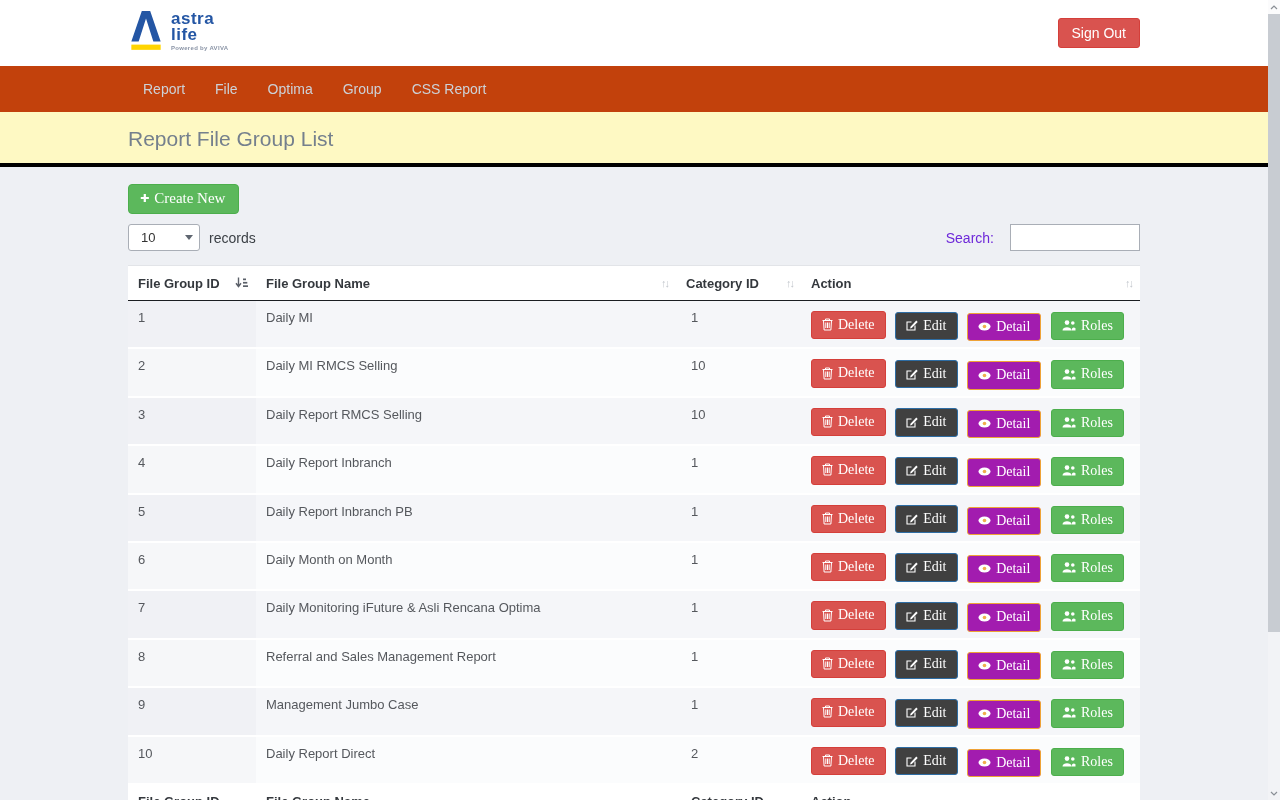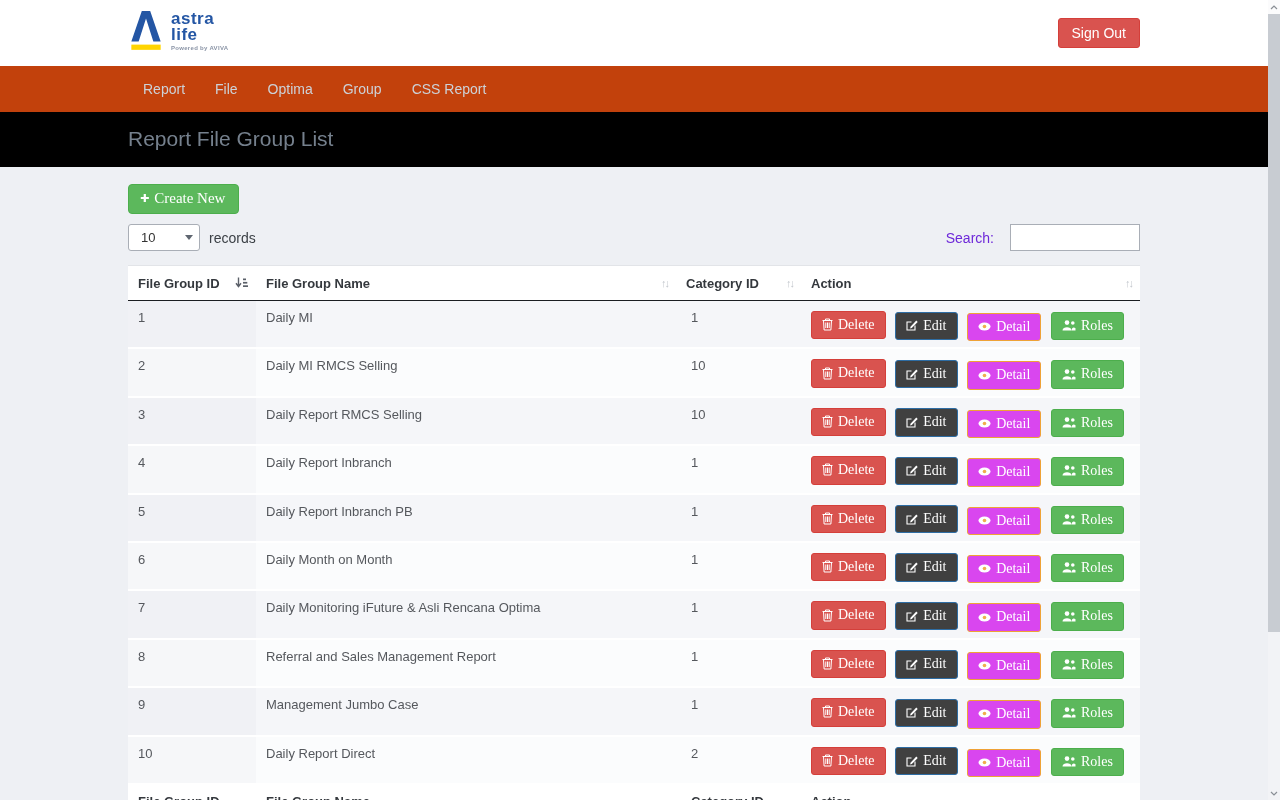--- a/index.html
+++ b/index.html
@@ -16,21 +16,21 @@
   .brand-line { color:#2456a4; font-weight:bold; font-size:17px; line-height:16px; letter-spacing:.5px; }
   .brand-powered { font-size:6px; color:#8a94a6; margin-top:2px; font-weight:bold; letter-spacing:.3px; }
   .btn-signout { background:#d9534f; border:1px solid #d43f3a; color:#fff; font-size:14px; padding:6px 13px; border-radius:3px; cursor:pointer; font-family:Liberation Sans, sans-serif; }
 
   
   .navbar { height:46px; background:#c2410c; }
   .nav-inner { display:flex; height:100%; }
   .nav-link { color:#cdd2d8; font-size:14px; padding:0 15px; display:flex; align-items:center; text-decoration:none; cursor:pointer; }
 
   
-  .title-bar { background:#000000; height:55px; border-bottom:2px solid #000000; }
+  .title-bar { background:#fef9c3; height:55px; border-bottom:4px solid #000000; }
   .page-title { font-size:21px; font-weight:400; color:#75808d; line-height:54px; }
 
   
   .content { background:#eef0f4; padding-top:17px; }
   .btn-create { background:#5cb85c; border:1px solid #4cae4c; color:#fff; border-radius:4px; padding:5px 13px 6px 11px; font-family:"Liberation Serif","DejaVu Serif",serif; font-size:15px; cursor:pointer; display:inline-flex; align-items:center; }
   .plus-icon { font-family:"DejaVu Sans",sans-serif; font-size:11px; margin-right:5px; }
 
   .controls-row { display:flex; justify-content:space-between; align-items:center; margin-top:10px; margin-bottom:14px; }
   .length-control { display:flex; align-items:center; }
   .select-wrap { position:relative; display:inline-block; }
@@ -50,21 +50,21 @@
   tbody td { font-size:13px; color:#55585d; padding:9px 10px; vertical-align:top; height:45px; border-bottom:2px solid #fff; }
   tbody tr:nth-child(odd) { background:#f5f6f9; }
   tbody tr:nth-child(even) { background:#fbfcfd; }
   tbody td:first-child { background:rgba(40,60,90,0.025); }
   td.cat { padding-left:15px; }
   .actions-cell { padding-top:10px; padding-bottom:6px; }
   .btn-action { font-family:"Liberation Serif","DejaVu Serif",serif; font-size:14px; color:#fff; border-radius:3px; padding:5px 10px 6px; margin-right:6px; border:1px solid transparent; cursor:pointer; display:inline-flex; align-items:center; gap:5px; line-height:1.1; }
   .btn-action .icon { display:inline-flex; line-height:0; }
   .btn-delete { background:#d9534f; border-color:#d43f3a; }
   .btn-edit   { background:#404040; border-color:#2e6da4;justify-content:center; }
-  .btn-detail { background:#d946ef; border-color:#eea236; }
+  .btn-detail { background:#a21caf; border-color:#eea236; }
   .btn-roles  { background:#5cb85c; border-color:#4cae4c; }
   tfoot th { text-align:left; font-size:13px; font-weight:bold; color:#34383d; padding:9px 10px; background:#fff; border-top:1px solid #1b1e22; height:32px; vertical-align:middle; }
   tfoot th.cat { padding-left:15px; }
 
   
   .scrollbar { position:fixed; top:0; right:0; width:12px; height:800px; background:#f2f3f6; z-index:99; }
   .sb-btn { position:absolute; left:0; width:12px; height:14px; background:#fbfbfc; display:flex; align-items:center; justify-content:center; cursor:pointer; }
   .sb-top { top:0; } .sb-bottom { bottom:0; background:#f2f3f6; }
   .sb-thumb { position:absolute; top:14px; left:0; width:12px; height:618px; background:#c8ccd2; cursor:pointer; }
 </style>

